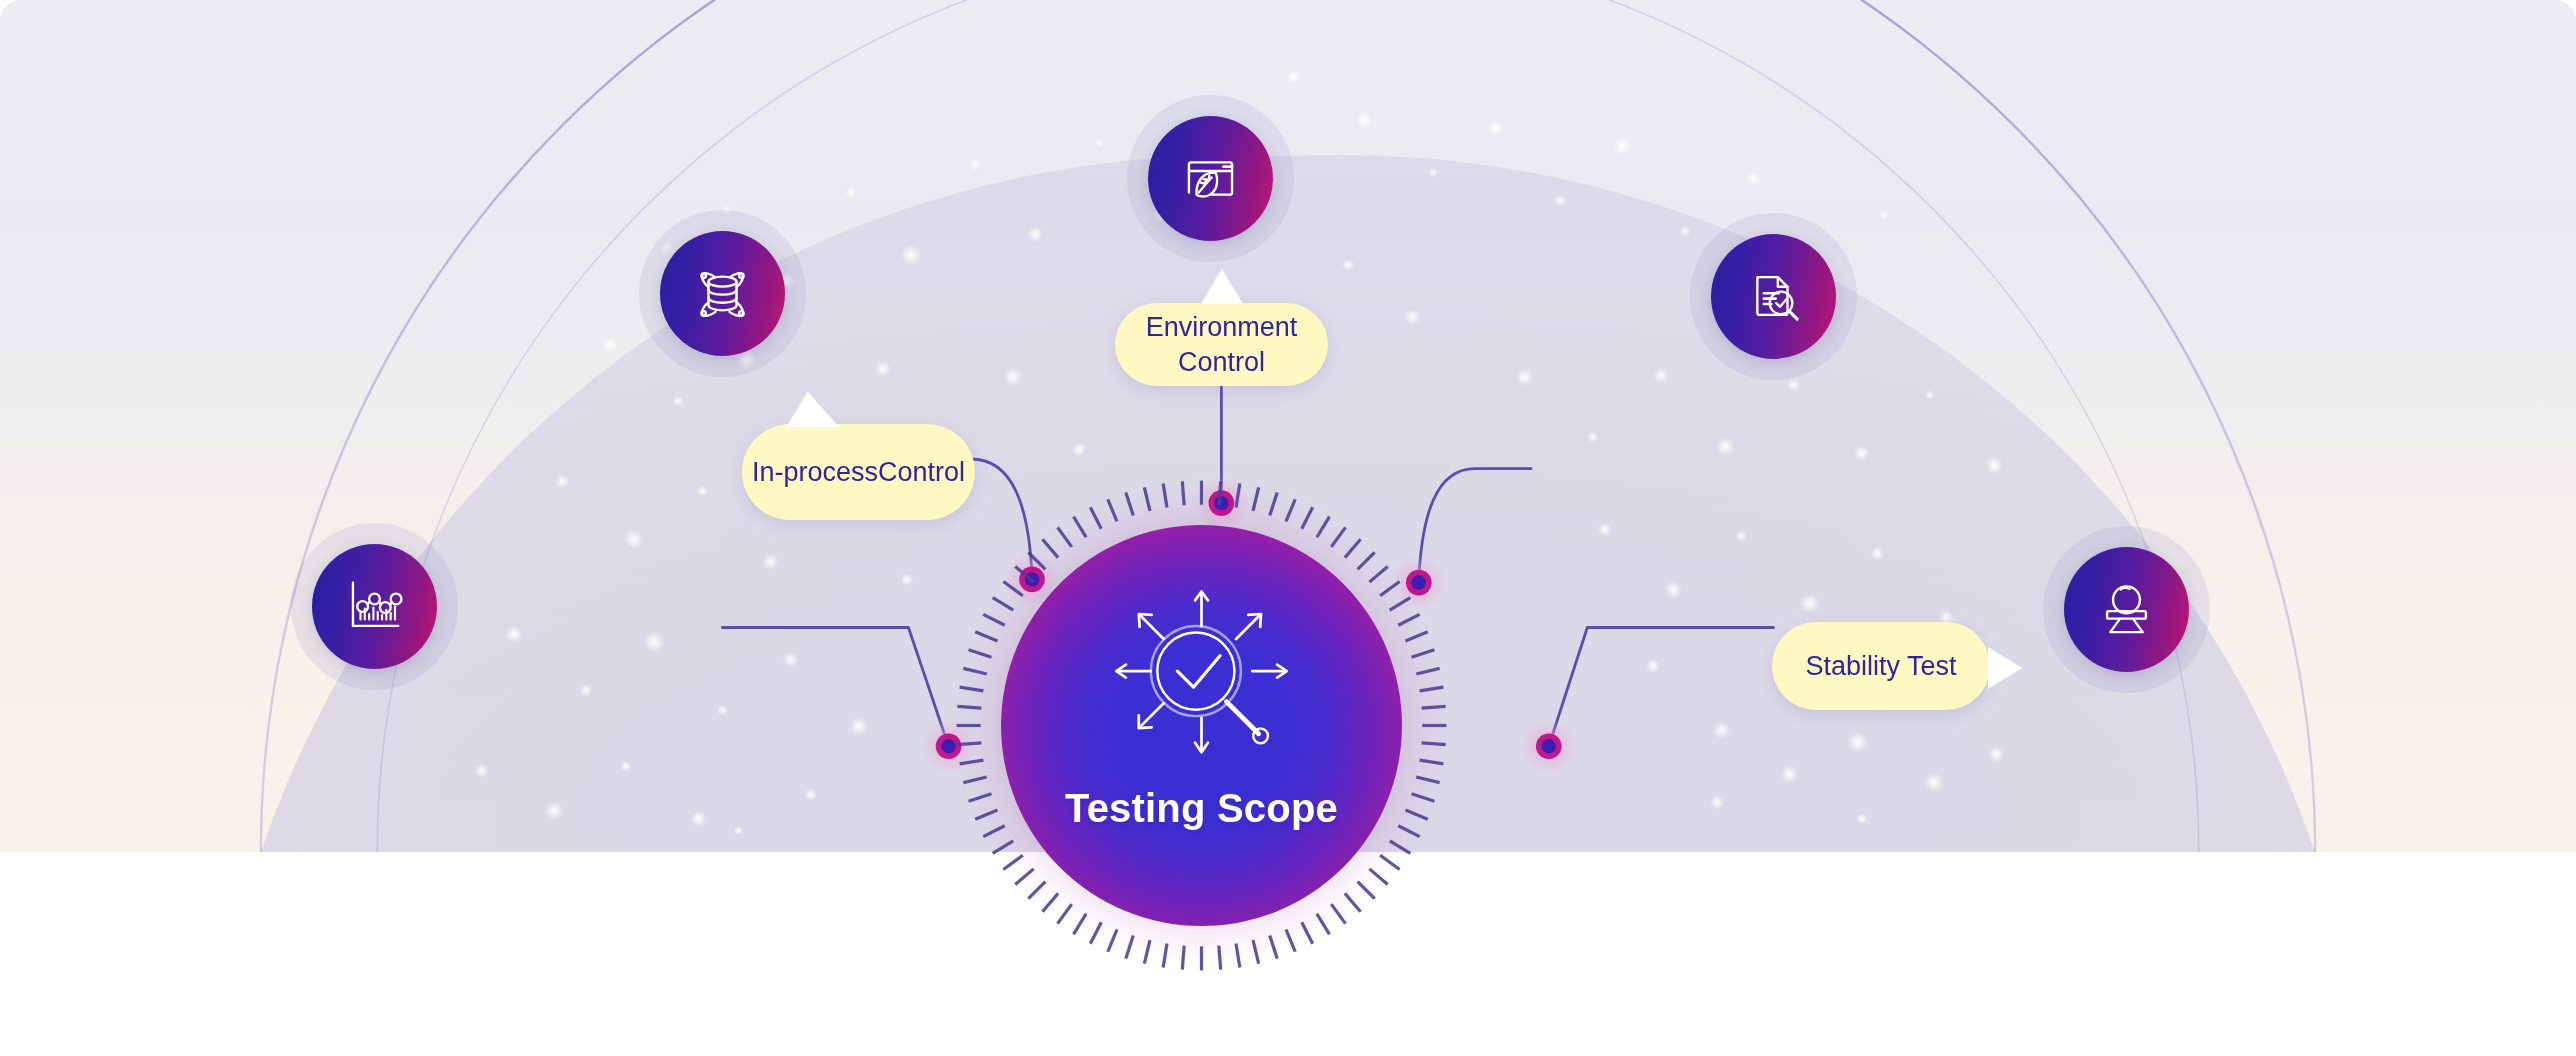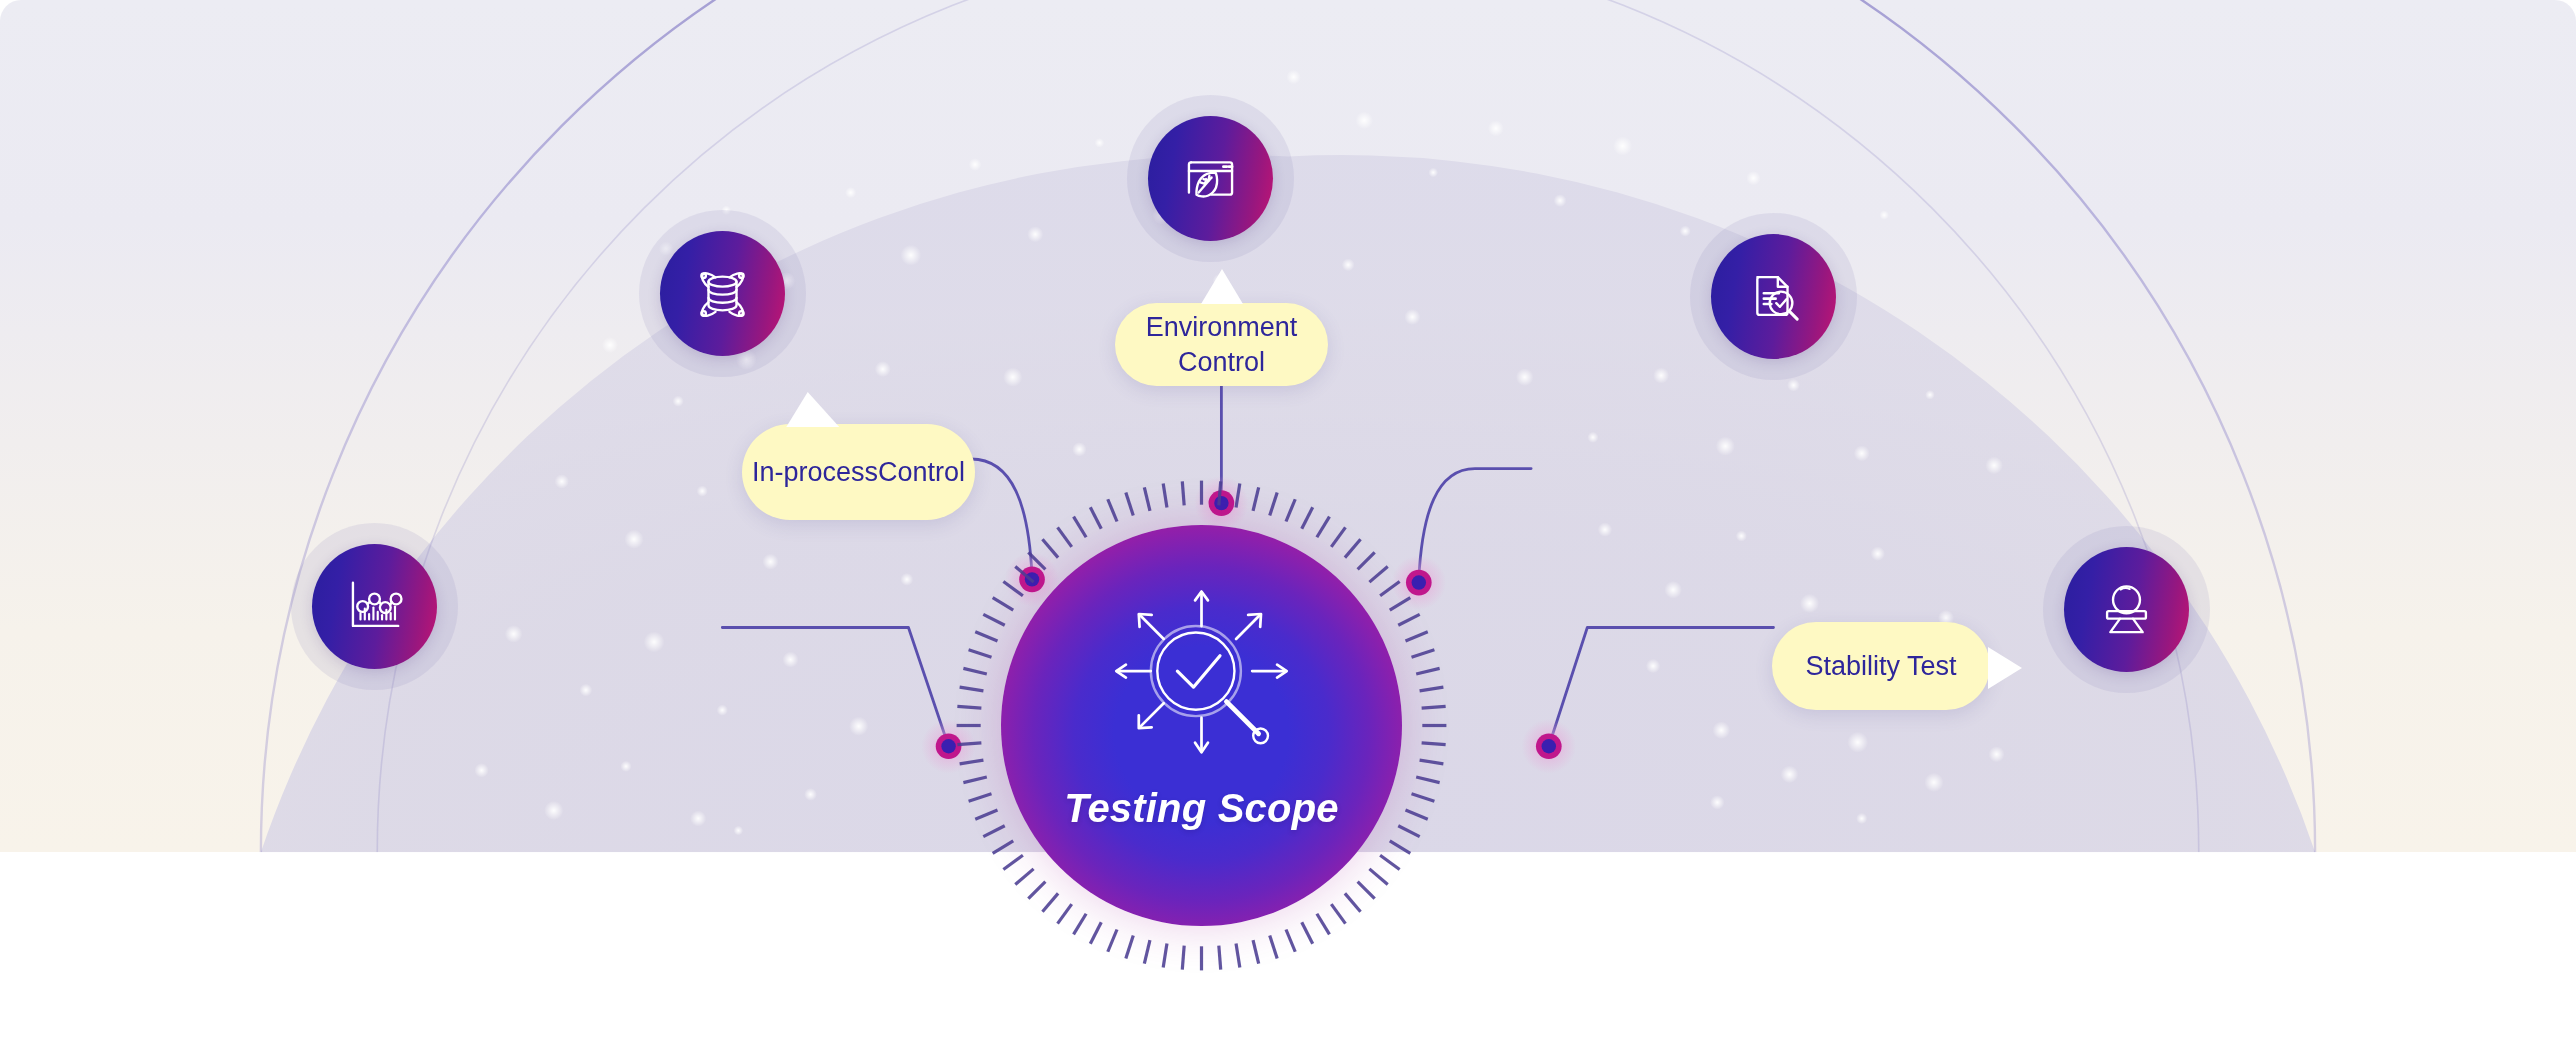--- a/index.html
+++ b/index.html
@@ -23,21 +23,21 @@
   }
   .node .disc{
     position:absolute;left:21px;top:21px;width:125px;height:125px;border-radius:50%;
     background:linear-gradient(100deg,#2a1e9e 0%,#341fa6 22%,#5d1c9c 55%,#97177f 82%,#c41472 100%);
     display:flex;align-items:center;justify-content:center;
     box-shadow:0 3.2px 13px rgba(60,30,120,0.16);
   }
   .node .disc svg{display:block;}
 
   
-  #hub{position:absolute;left:961px;top:485px;width:481px;height:481px;font-style:italic;}
+  #hub{position:absolute;left:961px;top:485px;width:481px;height:481px;}
   #hubTicks{position:absolute;left:-5.6px;top:-5.6px;width:493px;height:493px;}
   #hubCircle{
     position:absolute;left:40px;top:40px;width:401px;height:401px;border-radius:50%;
     background:radial-gradient(circle at 50% 52%,
         #3b2fd4 0%, #3b2fd4 30%, #4a2bcc 44%, #6a24bc 58%,
         #9a1ea6 74%, #c01893 88%, #ce1b8e 100%);
     box-shadow:0 0 48px rgba(160,30,150,0.22);
   }
   #hubIcon{position:absolute;left:140px;top:96px;width:201px;height:185px;}
   #hubTitle{

